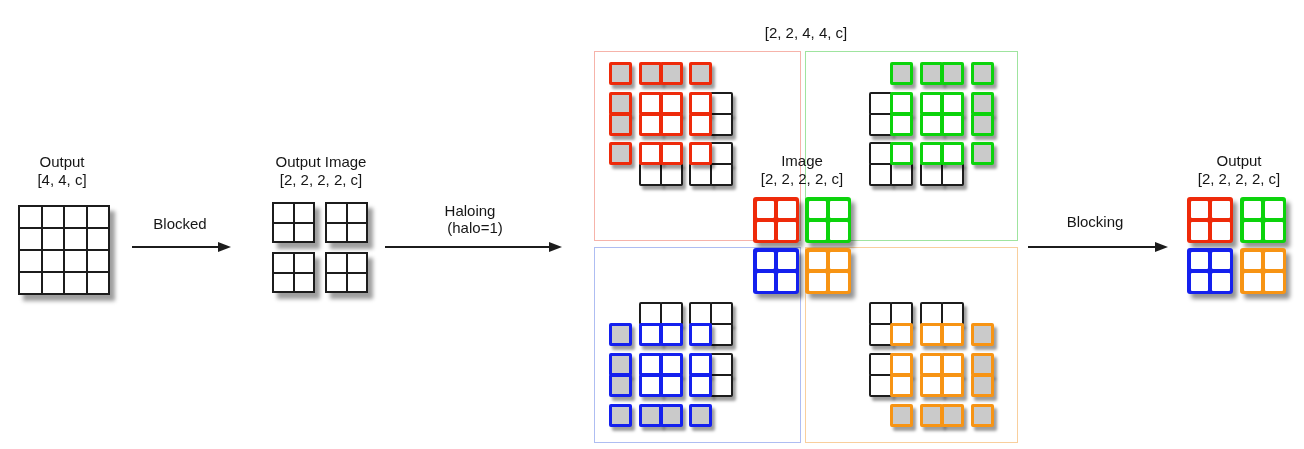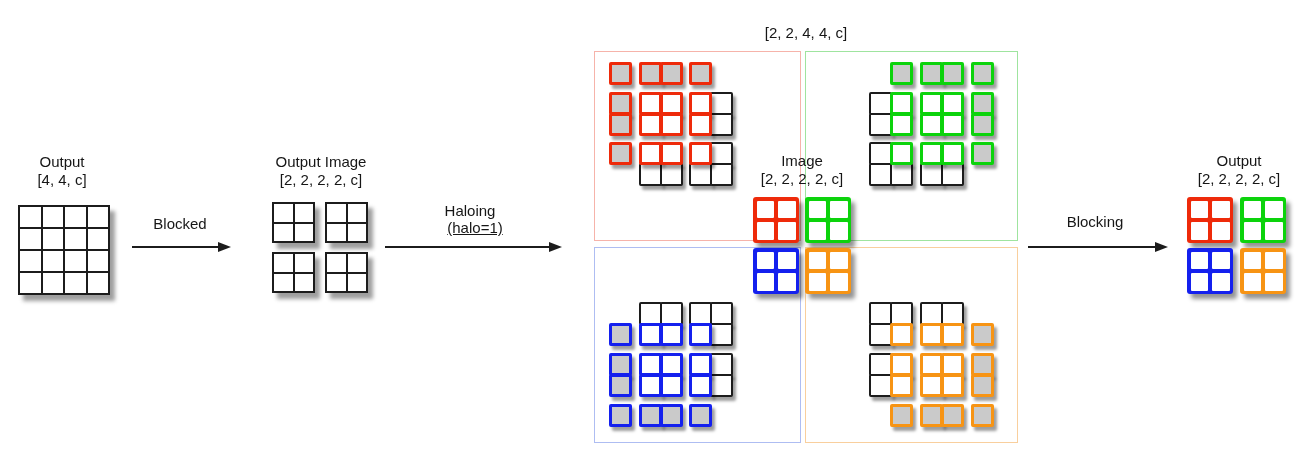--- a/index.html
+++ b/index.html
@@ -35,21 +35,21 @@
   #arrow-blocking-line{left:132px;top:246px;width:86px;}
   #arrow-blocking-head{left:218px;top:242px;}
   #arrow-haloing-line{left:385px;top:246px;width:164px;}
   #arrow-haloing-head{left:549px;top:242px;}
   #arrow-attention-line{left:1028px;top:246px;width:127px;}
   #arrow-attention-head{left:1155px;top:242px;}
 
   #lbl-image-title{left:62px;top:153px;}      #lbl-image-shape{left:62px;top:171px;}
   #lbl-blocked-title{left:321px;top:153px;}   #lbl-blocked-shape{left:321px;top:171px;}
   #lbl-blocking{left:180px;top:215px;}
-  #lbl-haloing{left:458px;top:202px;margin-left:12px;}         #lbl-haloing-sub{left:475px;top:219px;text-decoration:underline;}
+  #lbl-haloing{left:458px;top:202px;margin-left:12px;}         #lbl-haloing-sub{left:475px;top:219px;}
   #lbl-nw-title{left:806px;top:5px;}          #lbl-nw-shape{left:806px;top:24px;}
   #lbl-query-title{left:802px;top:152px;}     #lbl-query-shape{left:802px;top:170px;}
   #lbl-attention{left:1095px;top:213px;}
   #lbl-output-title{left:1239px;top:152px;}   #lbl-output-shape{left:1239px;top:170px;}
 </style>
 </head>
 <body>
 
 <div id="stage">
 

